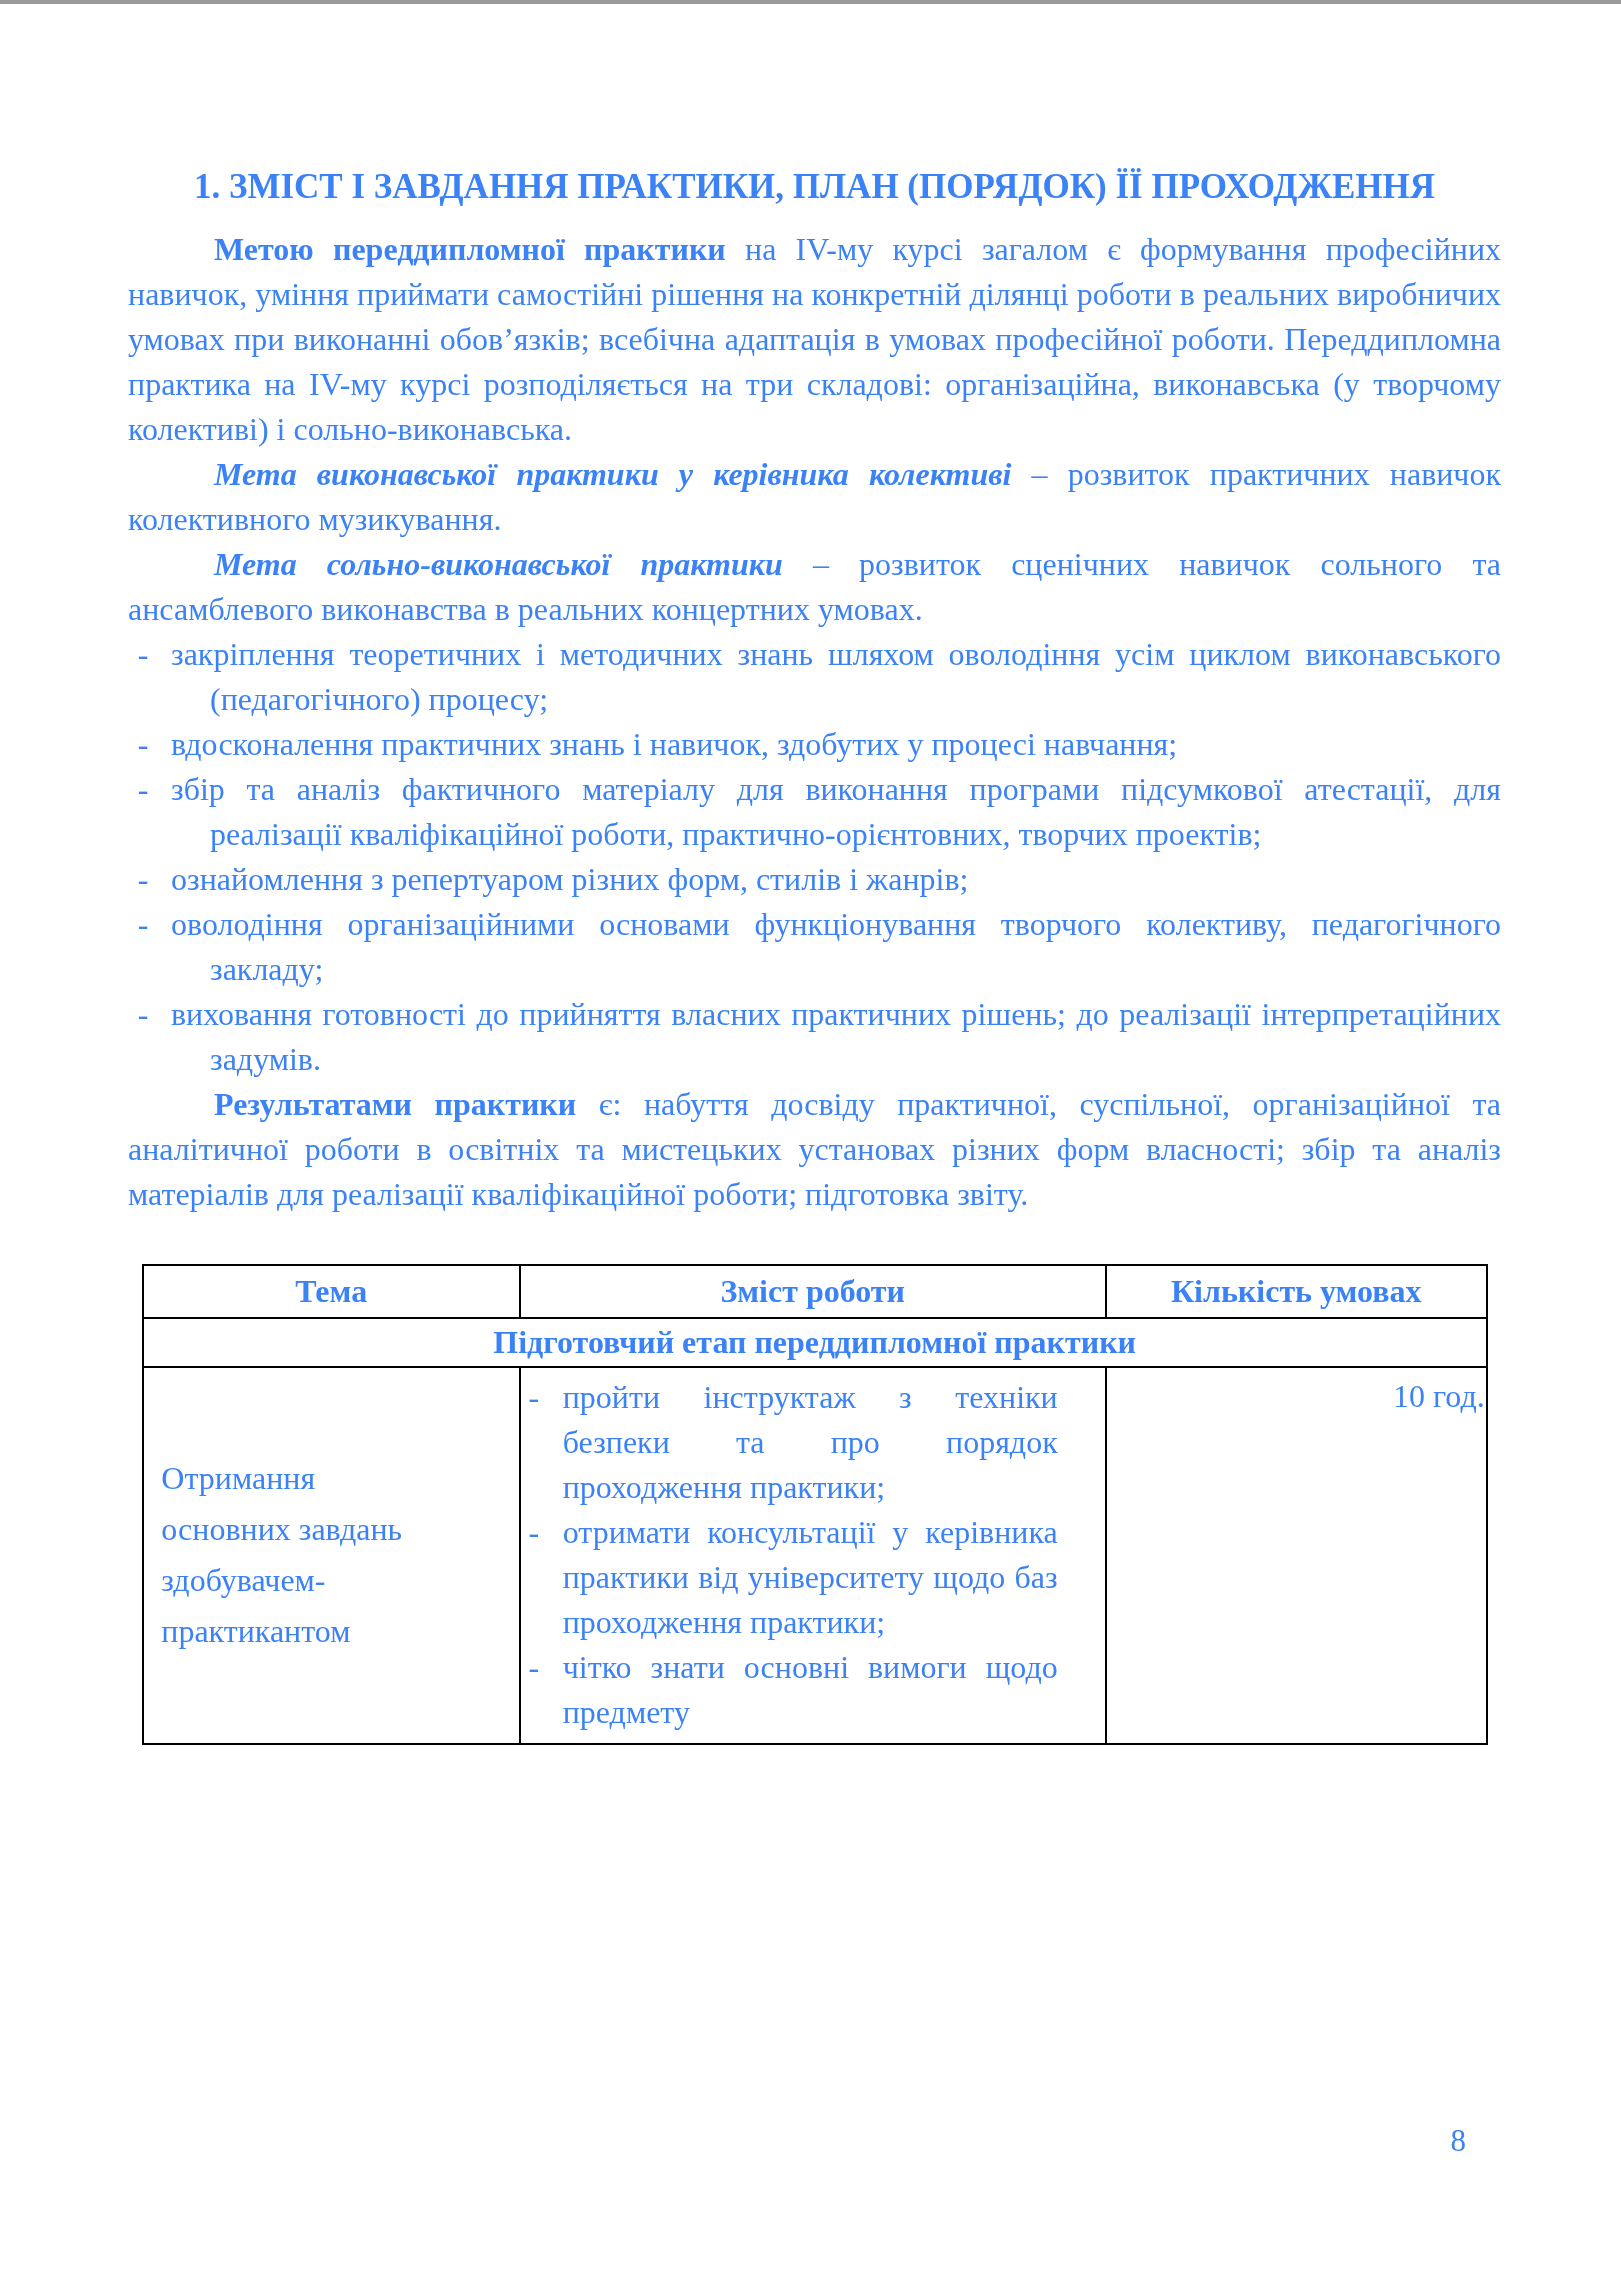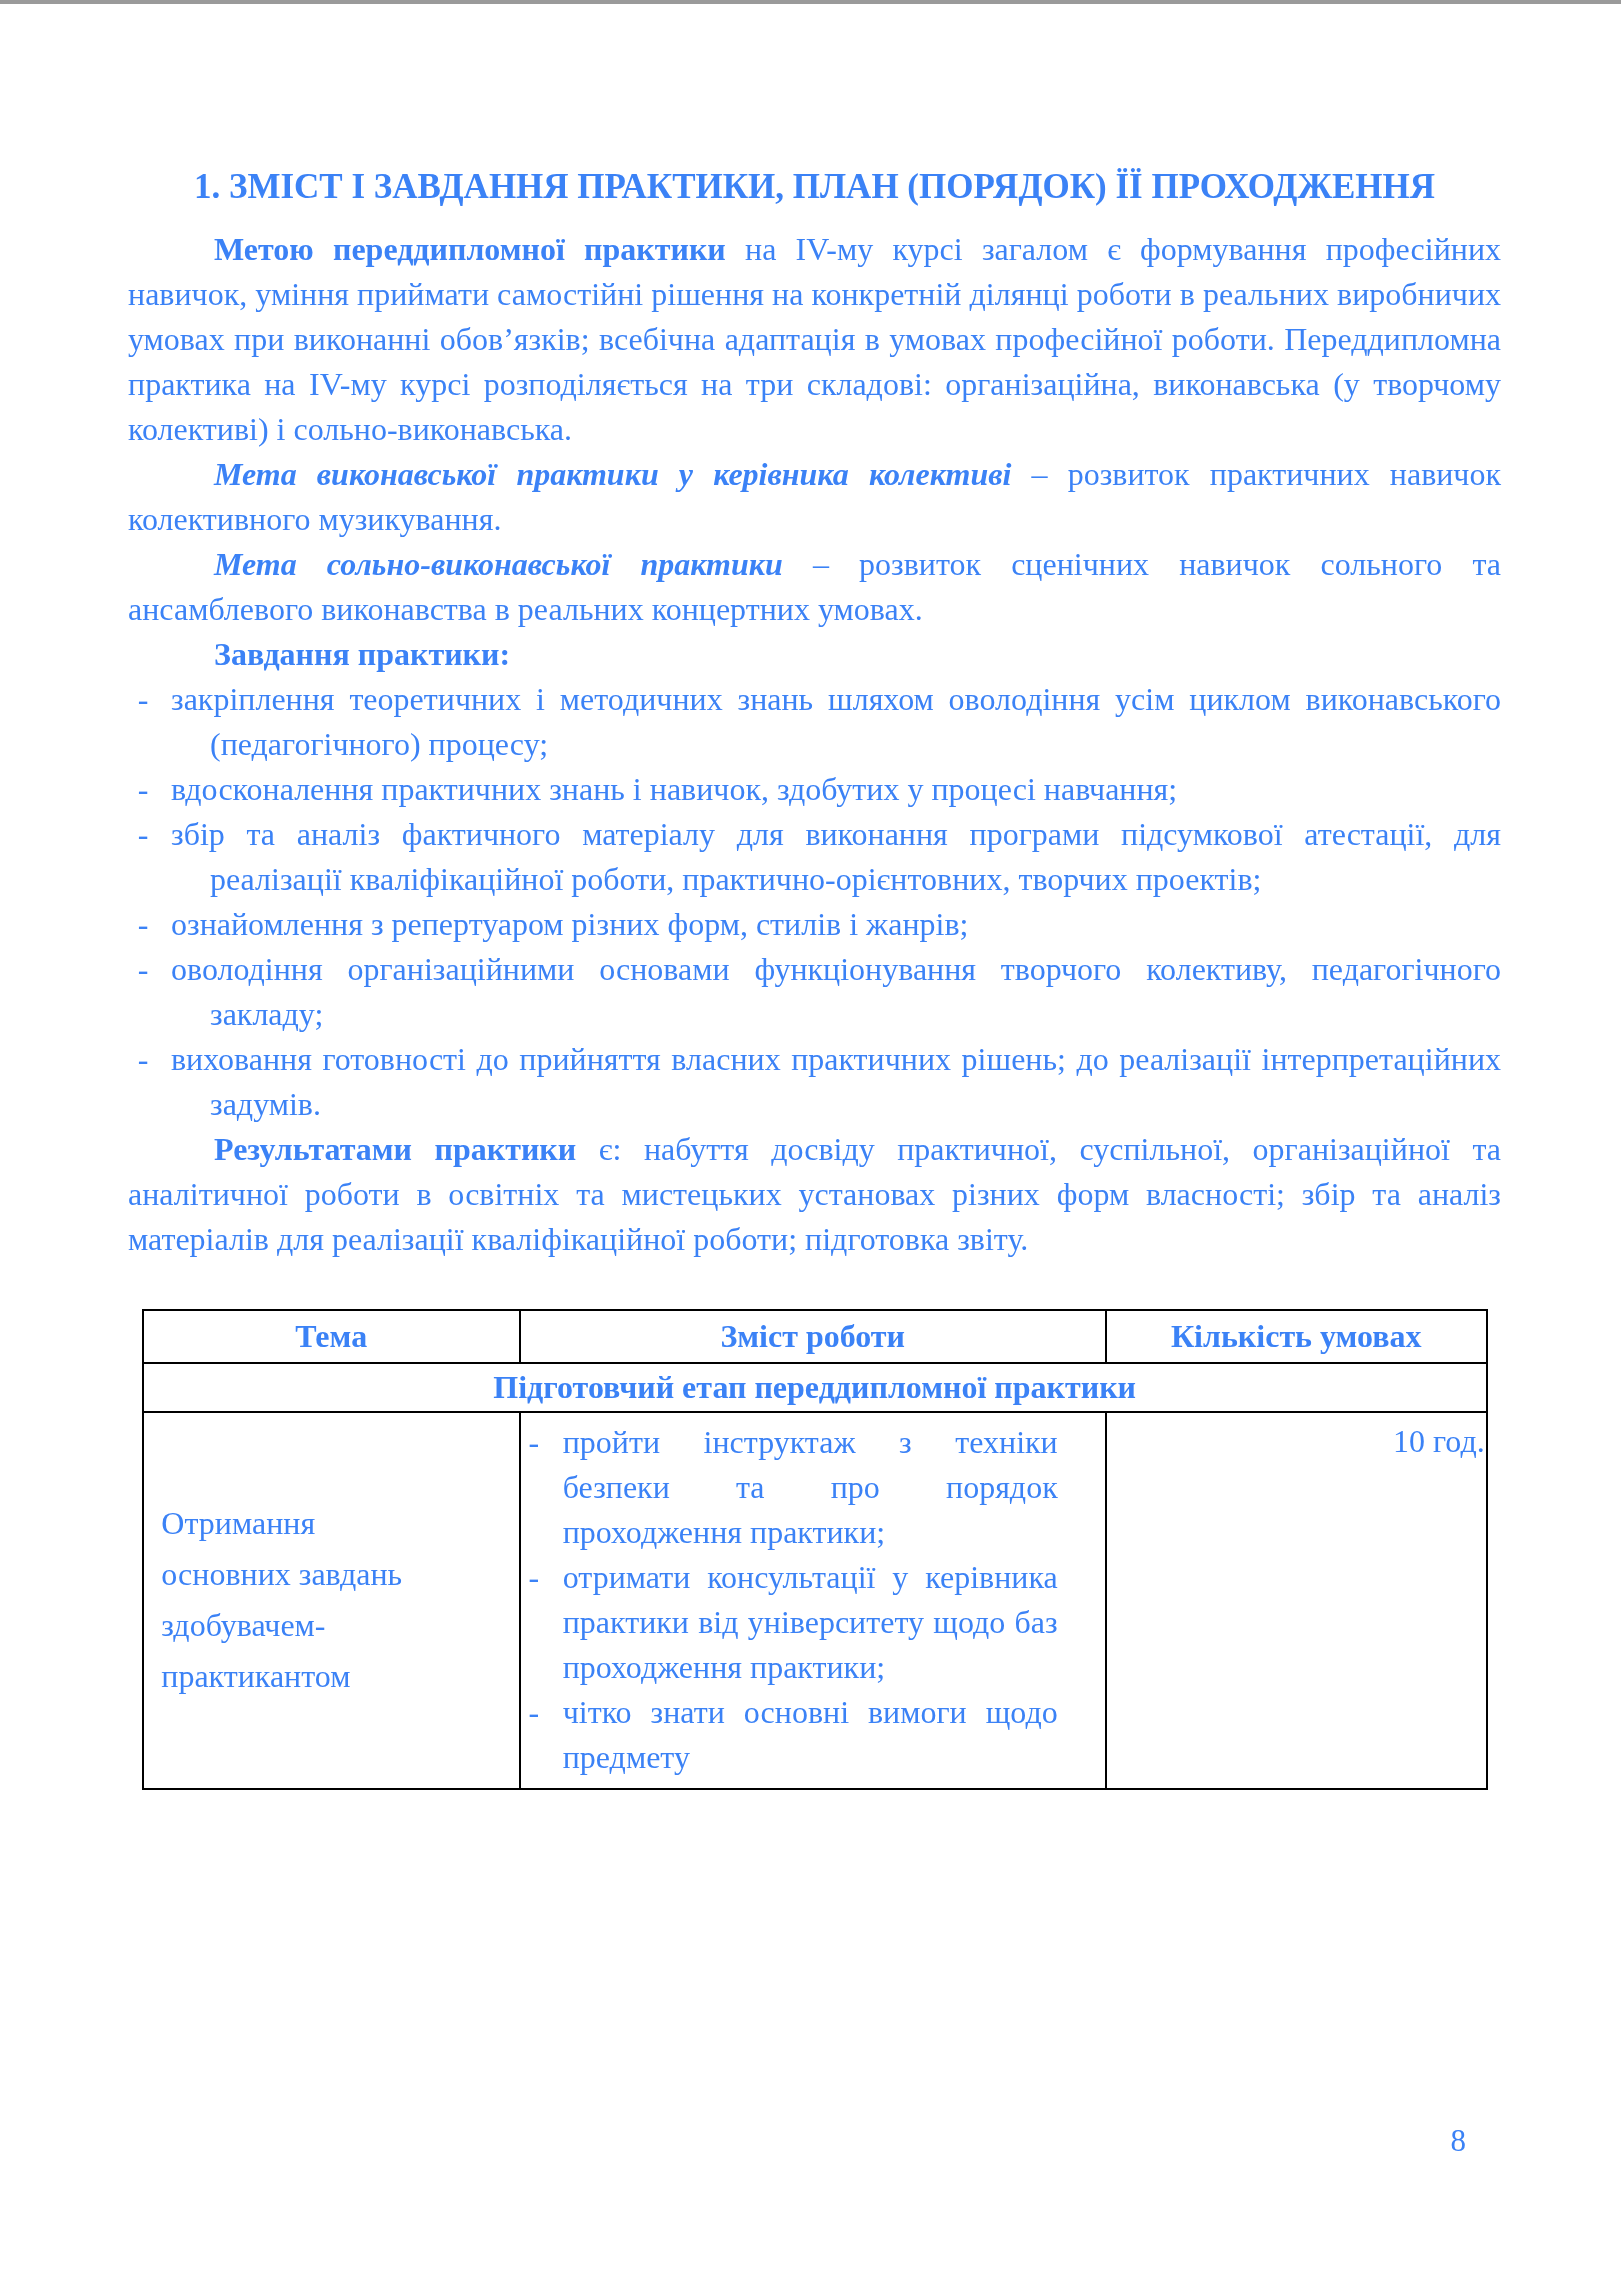--- a/index.html
+++ b/index.html
@@ -117,21 +117,20 @@
 
     <h1 class="doc-title">1. ЗМІСТ І ЗАВДАННЯ ПРАКТИКИ, ПЛАН (ПОРЯДОК) ЇЇ ПРОХОДЖЕННЯ</h1>
 
     <p class="para"><span class="lead">Метою переддипломної практики</span><span> на IV-му курсі загалом є формування професійних навичок, уміння приймати самостійні рішення на конкретній ділянці роботи в реальних виробничих умовах при виконанні обов’язків; всебічна адаптація в умовах професійної роботи. Переддипломна практика на IV-му курсі розподіляється на три складові: організаційна, виконавська (у творчому колективі) і сольно-виконавська.</span></p>
 
 
     <p class="para"><span class="lead italic">Мета виконавської практики у керівника колективі</span><span> – розвиток практичних навичок колективного музикування.</span></p>
 
     <p class="para"><span class="lead italic">Мета сольно-виконавської практики</span><span> – розвиток сценічних навичок сольного та ансамблевого виконавства в реальних концертних умовах.</span></p>
 
-    <p class="para"><span class="lead">Завдання практики:</span></p>
 
     <div class="task-list">
       <div class="task"><span class="dash">-</span><span class="task-text">закріплення теоретичних і методичних знань шляхом оволодіння усім циклом виконавського (педагогічного) процесу;</span></div>
       <div class="task"><span class="dash">-</span><span class="task-text">вдосконалення практичних знань і навичок, здобутих у процесі навчання;</span></div>
       <div class="task"><span class="dash">-</span><span class="task-text">збір та аналіз фактичного матеріалу для виконання програми підсумкової атестації, для реалізації кваліфікаційної роботи, практично-орієнтовних, творчих проектів;</span></div>
       <div class="task"><span class="dash">-</span><span class="task-text">ознайомлення з репертуаром різних форм, стилів і жанрів;</span></div>
       <div class="task"><span class="dash">-</span><span class="task-text">оволодіння організаційними основами функціонування творчого колективу, педагогічного закладу;</span></div>
       <div class="task"><span class="dash">-</span><span class="task-text">виховання готовності до прийняття власних практичних рішень; до реалізації інтерпретаційних задумів.</span></div>
     </div>
 

